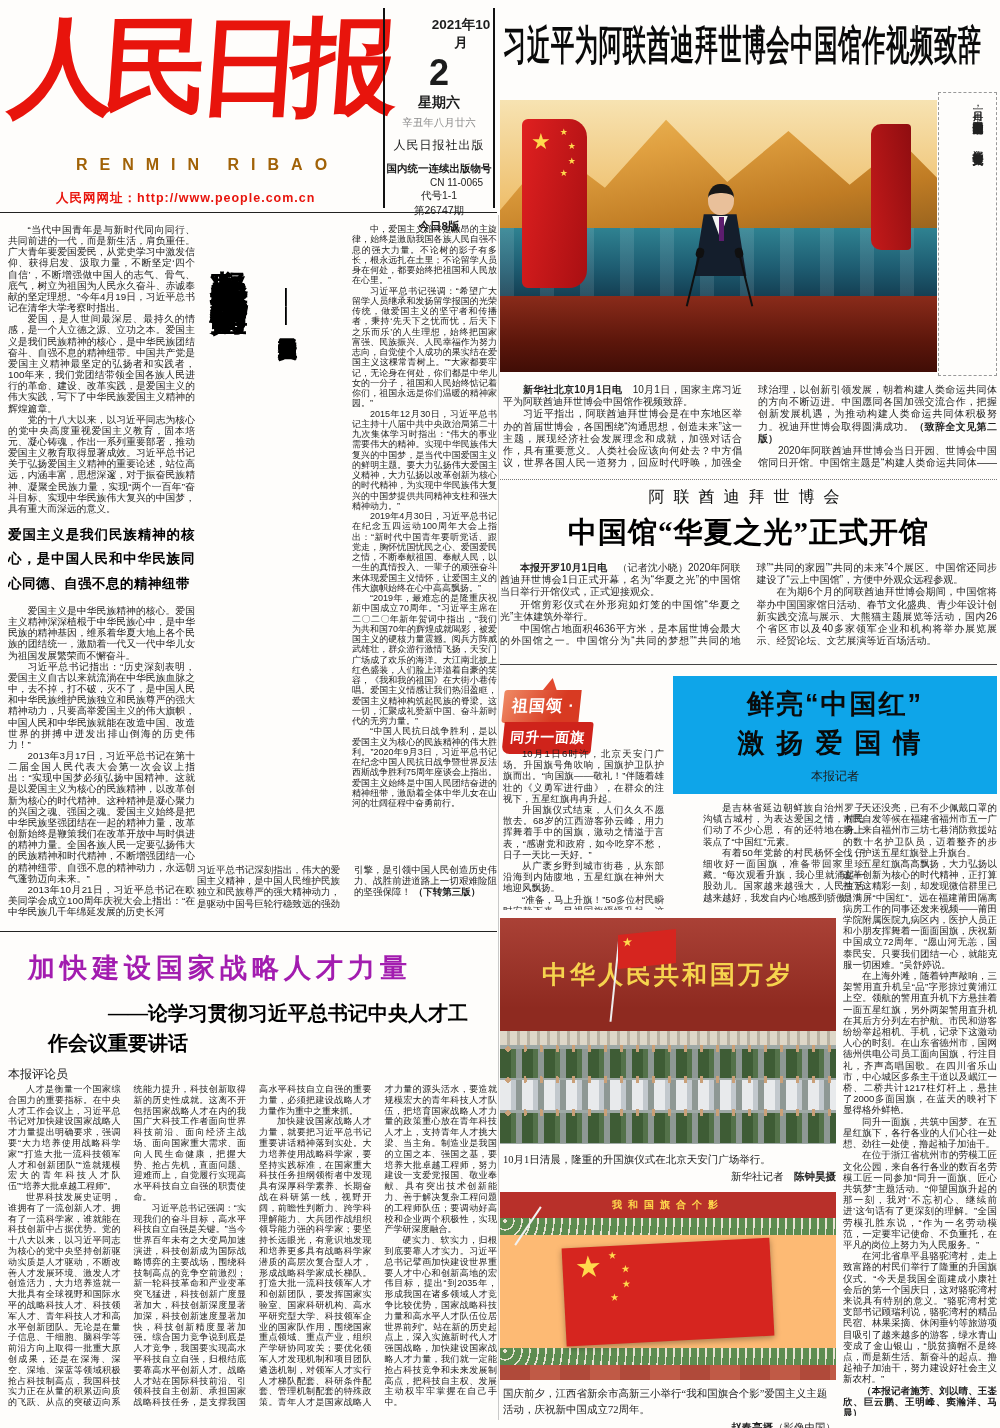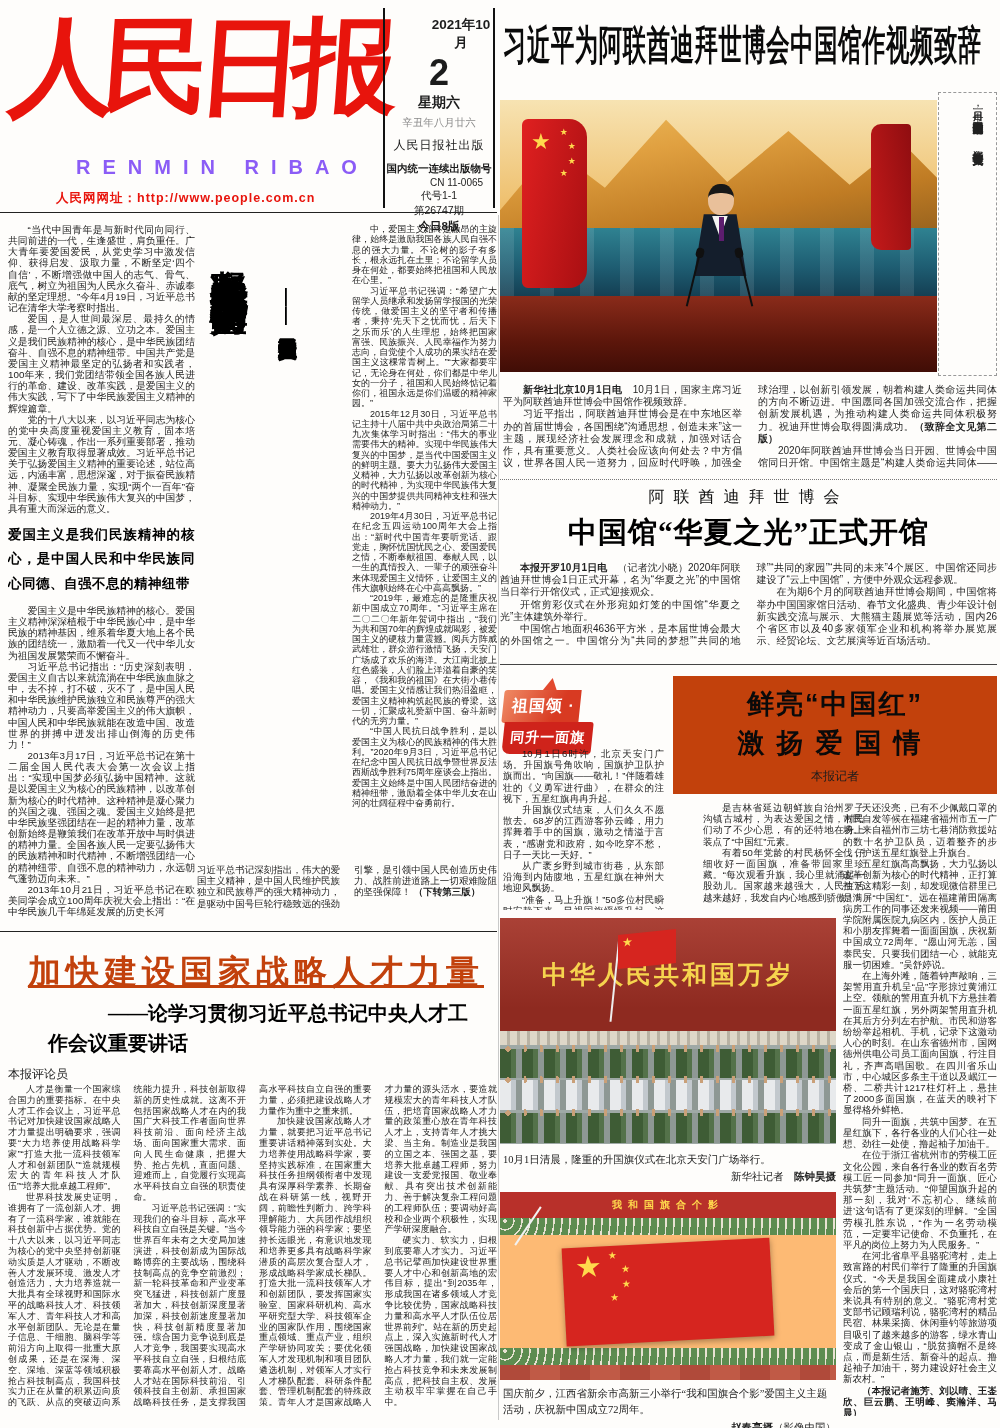--- a/index.html
+++ b/index.html
@@ -5,21 +5,21 @@
   * { margin:0; padding:0; box-sizing:border-box; }
   html,body { background:#e8e8e8; }
   .page { position:relative; width:1000px; height:1428px; margin:0 auto; background:#fefdfb;
           font-family:"Liberation Sans", sans-serif; color:#1c1c1c; overflow:hidden; }
   .abs { position:absolute; }
 
   
   .logo { left:10px; top:12px; width:372px; font-size:106px; line-height:1.05; font-weight:900;
           color:#e8140c; letter-spacing:-12px; transform:skewX(-4deg); white-space:nowrap;
           font-family:"Liberation Serif", serif; }
-  .logo-latin { left:76px; top:156px; color:#8b5cf6; font-weight:bold; font-size:20px; letter-spacing:12px; }
+  .logo-latin { left:76px; top:156px; color:#a16207; font-weight:bold; font-size:16px; letter-spacing:12px; }
   .website { left:56px; top:190px; color:#e8140c; font-weight:bold; font-size:12.5px; letter-spacing:1px; }
   .datebox { left:383px; top:8px; width:112px; height:200px; border-left:2.5px solid #111;
              border-right:2.5px solid #111; text-align:center; padding-top:8px; }
   .db-ym { font-size:13.5px; font-weight:bold;padding-left:44px; }
   .db-day { font-size:36px; font-weight:bold; line-height:1.15; }
   .db-week { font-size:14px; font-weight:bold; margin-top:1px; }
   .db-lunar { font-size:10.5px; color:#8a8a8a; margin-top:4px; }
   .db-pub { font-size:12px; margin-top:7px; letter-spacing:1px; font-family:"Liberation Serif", serif; }
   .db-issn-label { font-size:10.5px; font-weight:bold; margin-top:8px; }
   .db-issn { font-size:10px; margin-top:1px;padding-left:35px; }
@@ -94,21 +94,21 @@
   .gz-pennant { position:absolute; left:36px; top:-12px; width:0; height:0;
                 border-left:16px solid transparent; border-bottom:14px solid #e2492e; transform:skewX(18deg); }
 
   .flag-col { overflow:hidden; font-size:9.5px; line-height:1.18; text-align:justify; }
   .flag-col p { text-indent:2em; }
   .fc1 { left:503px; top:748px; width:161px; height:162px; }
   .fc2 { left:703px; top:802px; width:161px; height:108px; }
   .fc3 { left:843px; top:802px; width:154px; height:614px; }
   .reporters { font-weight:bold; }
 
-  .pinkbox { left:673px; top:676px; width:324px; height:118px; background:#c2410c; text-align:center; padding-top:10px; }
+  .pinkbox { left:673px; top:676px; width:324px; height:118px; background:#0ea5e9; text-align:center; padding-top:10px; }
   .pb-l1 { font-size:27px; font-weight:900; letter-spacing:2px; color:#0a0a0a; }
   .pb-l2 { font-size:27px; font-weight:900; letter-spacing:12px; color:#0a0a0a; margin-top:3px; }
   .pb-by { font-family:"Liberation Serif", serif; font-size:12px; margin-top:7px; }
 
   
   .photo1 { left:500px; top:918px; width:336px; height:226px; overflow:hidden; background:#93a3a0; }
   .p1-wall { position:absolute; top:0; left:0; width:100%; height:50%;
              background:linear-gradient(#aa4136,#8e2a20 80%); display:flex; align-items:center; justify-content:center; }
   .p1-slogan { color:#f6d44e; font-family:"Liberation Serif", serif; font-weight:bold; font-size:25px; letter-spacing:3px; }
   .p1-rail { position:absolute; top:50%; left:0; width:100%; height:6%;
@@ -159,22 +159,22 @@
   .feat-vsub { left:266px; top:288px; width:42px; height:506px; writing-mode:vertical-rl;
                font-size:18.5px; line-height:42px; font-weight:bold; color:#000; }
   .feat-col2 { left:352px; top:224px; width:145px; height:634px; overflow:hidden;
                font-size:9px; line-height:1.14; text-align:justify; }
   .feat-col2 p { text-indent:2em; }
   .feat-bottom { left:197px; top:864px; width:300px; height:64px; column-count:2; column-gap:14px;
                  overflow:hidden; font-size:9.5px; line-height:1.18; text-align:justify; }
   .feat-bottom .jump { font-weight:bold; }
 
   
-  .tal-headline { left:28px; top:950px; width:460px; font-size:33px; font-weight:900; letter-spacing:5px;
-                  color:#c2410c; white-space:nowrap;text-decoration:underline; }
+  .tal-headline { left:28px; top:950px; width:460px; font-size:27px; font-weight:900; letter-spacing:5px;
+                  color:#a21caf; white-space:nowrap; }
   .tal-subtitle { left:48px; top:998px; width:420px; font-family:"Liberation Serif", serif; font-weight:bold;
                   font-size:20px; line-height:1.5; text-indent:3em; color:#000; }
   .tal-byline { left:8px; top:1066px; width:489px; font-family:"Liberation Serif", serif; font-size:12px; }
   .tal-body { left:8px; top:1084px; width:489px; height:340px; column-count:4; column-gap:13px;
               overflow:hidden; font-size:9px; line-height:1.2; text-align:justify; }
   .tal-body p { text-indent:2em; }
 </style>
 </head>
 <body>
 
@@ -316,21 +316,21 @@
     </div>
   </div>
   <p class="abs caption cap2">
     <span>国庆前夕，江西省新余市高新三小举行“我和国旗合个影”爱国主义主题活动，庆祝新中国成立72周年。</span>
     <span class="credit"><b>赵春亮摄</b><span>（影像中国）</span></span>
   </p>
 
   <div class="abs rule r-masthead"></div>
 
   <div class="abs feat-col1">
-    <p>“当代中国青年是与新时代同向同行、共同前进的一代，生逢盛世，肩负重任。广大青年要爱国爱民，从党史学习中激发信仰、获得启发、汲取力量，不断坚定‘四个自信’，不断增强做中国人的志气、骨气、底气，树立为祖国为人民永久奋斗、赤诚奉献的坚定理想。”今年4月19日，习近平总书记在清华大学考察时指出。</p>
+    <p>“当代中国青年是与新时代同向同行、共同前进的一代，而是新生活，肩负重任。广大青年要爱国爱民，从党史学习中激发信仰、获得启发、汲取力量，不断坚定‘四个自信’，不断增强做中国人的志气、骨气、底气，树立为祖国为人民永久奋斗、赤诚奉献的坚定理想。”今年4月19日，习近平总书记在清华大学考察时指出。</p>
     <p>爱国，是人世间最深层、最持久的情感，是一个人立德之源、立功之本。爱国主义是我们民族精神的核心，是中华民族团结奋斗、自强不息的精神纽带。中国共产党是爱国主义精神最坚定的弘扬者和实践者，100年来，我们党团结带领全国各族人民进行的革命、建设、改革实践，是爱国主义的伟大实践，写下了中华民族爱国主义精神的辉煌篇章。</p>
     <p>党的十八大以来，以习近平同志为核心的党中央高度重视爱国主义教育，固本培元、凝心铸魂，作出一系列重要部署，推动爱国主义教育取得显著成效。习近平总书记关于弘扬爱国主义精神的重要论述，站位高远，内涵丰富，思想深邃，对于振奋民族精神、凝聚全民族力量，实现“两个一百年”奋斗目标、实现中华民族伟大复兴的中国梦，具有重大而深远的意义。</p>
     <div class="feat-heading">爱国主义是我们民族精神的核心，是中国人民和中华民族同心同德、自强不息的精神纽带</div>
     <p>爱国主义是中华民族精神的核心。爱国主义精神深深植根于中华民族心中，是中华民族的精神基因，维系着华夏大地上各个民族的团结统一，激励着一代又一代中华儿女为祖国发展繁荣而不懈奋斗。</p>
     <p>习近平总书记指出：“历史深刻表明，爱国主义自古以来就流淌在中华民族血脉之中，去不掉，打不破，灭不了，是中国人民和中华民族维护民族独立和民族尊严的强大精神动力，只要高举爱国主义的伟大旗帜，中国人民和中华民族就能在改造中国、改造世界的拼搏中迸发出排山倒海的历史伟力！”</p>
     <p>2013年3月17日，习近平总书记在第十二届全国人民代表大会第一次会议上指出：“实现中国梦必须弘扬中国精神。这就是以爱国主义为核心的民族精神，以改革创新为核心的时代精神。这种精神是凝心聚力的兴国之魂、强国之魂。爱国主义始终是把中华民族坚强团结在一起的精神力量，改革创新始终是鞭策我们在改革开放中与时俱进的精神力量。全国各族人民一定要弘扬伟大的民族精神和时代精神，不断增强团结一心的精神纽带、自强不息的精神动力，永远朝气蓬勃迈向未来。”</p>
     <p>2013年10月21日，习近平总书记在欧美同学会成立100周年庆祝大会上指出：“在中华民族几千年绵延发展的历史长河</p>
   </div>
 
   <div class="abs feat-vtitle">凝聚起中华儿女团结奋斗的磅礴力量</div>

